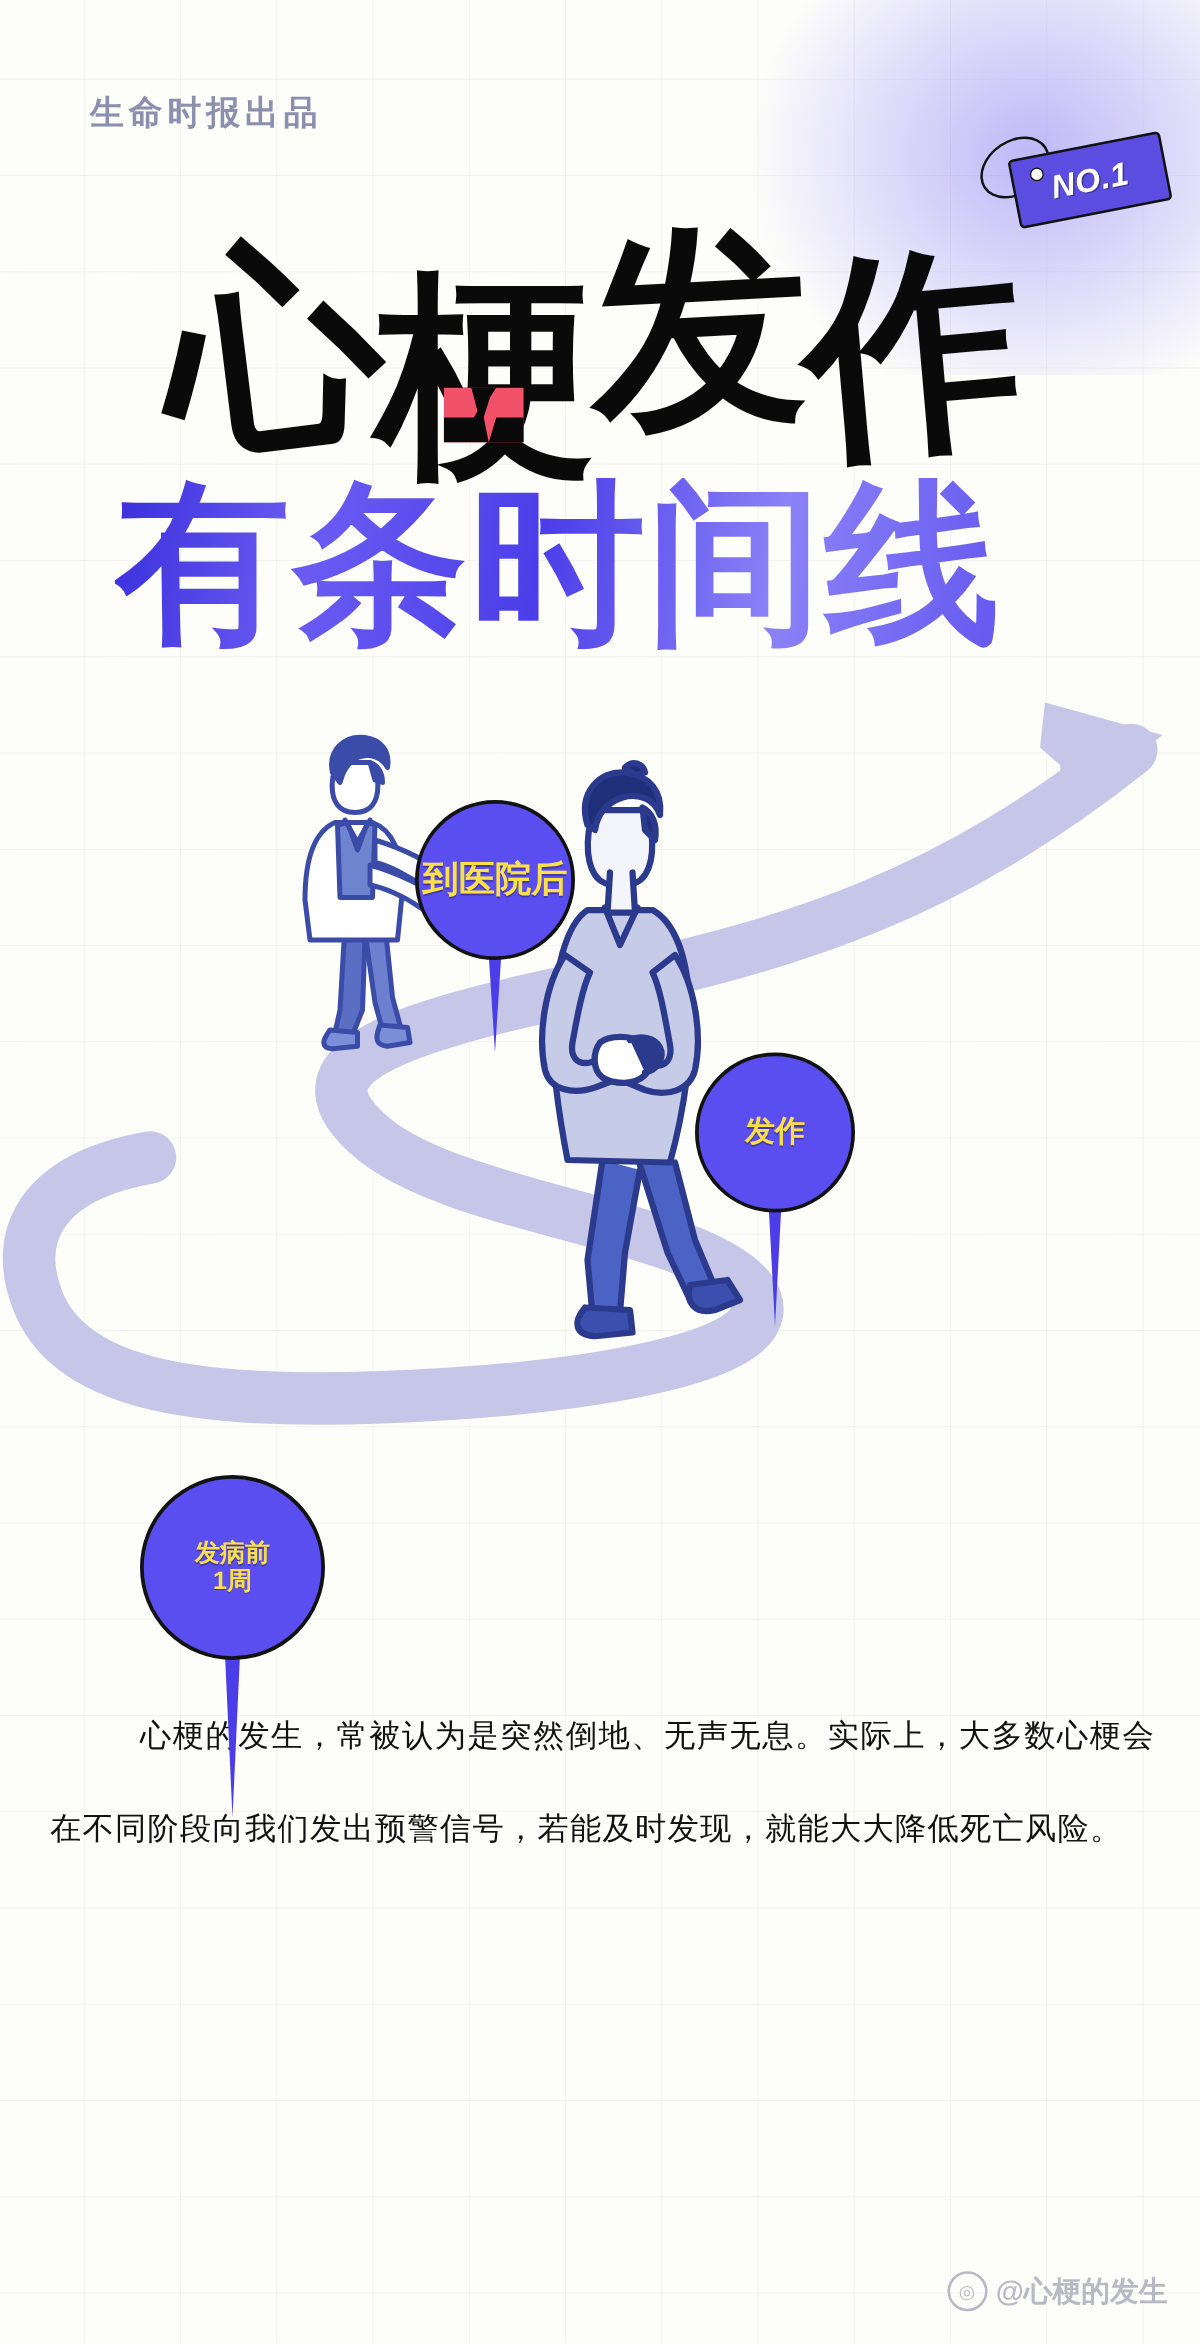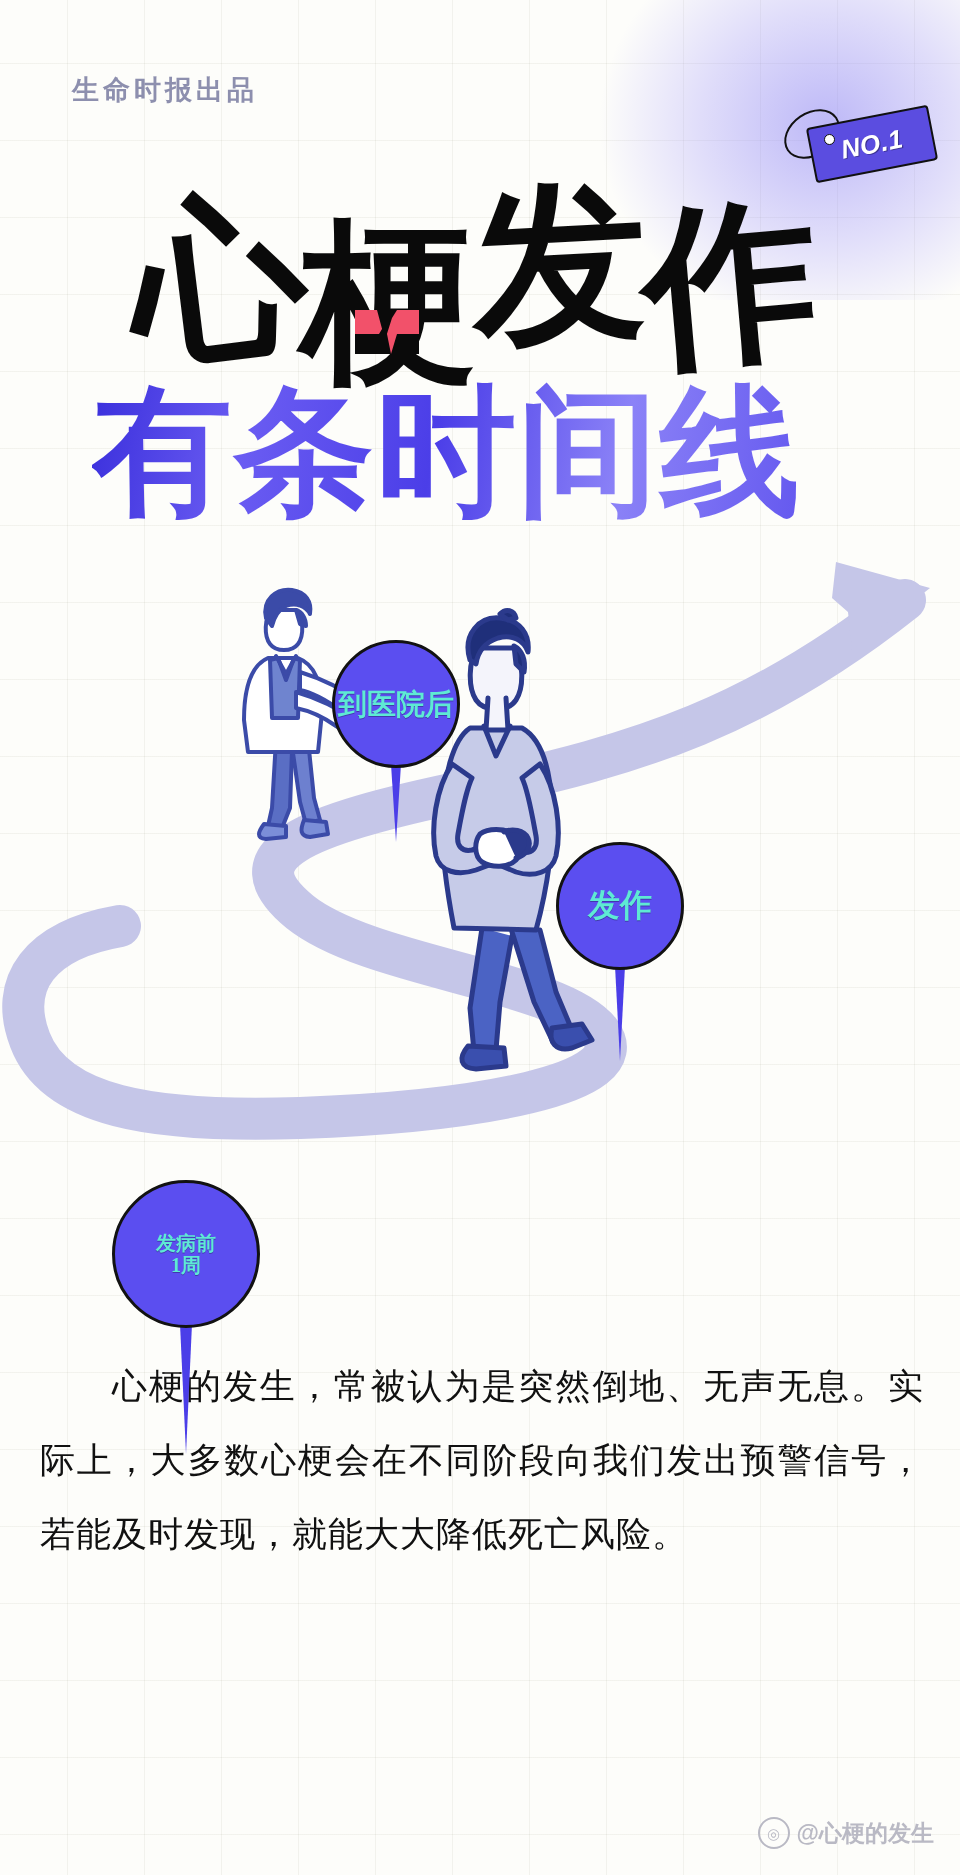--- a/index.html
+++ b/index.html
@@ -91,45 +91,45 @@
   
   .illus{position:absolute;left:0;top:540px;width:960px;height:780px;}
   .illus svg{display:block;}
 
   
   .pin{position:absolute;}
   .pin .circ{
     border-radius:50%;
     background:#5b4ef0;border:3px solid #121212;
     display:flex;flex-direction:column;align-items:center;justify-content:center;
-    color:#5eead4;font-weight:800;line-height:1.12;
+    color:#fde047;font-weight:800;line-height:1.12;
     text-shadow:0 1px 0 rgba(0,0,0,.28);
-    box-sizing:border-box;position:relative;z-index:3;font-family:Liberation Serif, serif;
+    box-sizing:border-box;position:relative;z-index:3;
   }
   .pin .needle{
     position:absolute;left:50%;transform:translateX(-50%);
     width:0;height:0;border-left:6px solid transparent;border-right:6px solid transparent;
     z-index:2;
   }
 
   #pin-before{left:112px;top:640px;}
   #pin-before .circ{width:148px;height:148px;font-size:20px;}
   #pin-before .needle{top:144px;border-top:130px solid #4b3ee8;}
   #pin-hospital{left:332px;top:100px;}
   #pin-hospital .circ{width:128px;height:128px;font-size:29px;}
   #pin-hospital .needle{top:124px;border-left:5px solid transparent;border-right:5px solid transparent;border-top:78px solid #4b3ee8;}
   #pin-attack{left:556px;top:302px;}
-  #pin-attack .circ{width:128px;height:128px;font-size:32px;}
+  #pin-attack .circ{width:128px;height:128px;font-size:24px;}
   #pin-attack .needle{top:124px;border-left:5px solid transparent;border-right:5px solid transparent;border-top:95px solid #4b3ee8;}
 
   
   .body-copy{
     position:absolute;left:40px;top:1352px;width:884px;
-    font-family:Liberation Mono, monospace;
-    font-size:35px;line-height:74px;color:#111;
+    font-family:Liberation Sans, sans-serif;
+    font-size:25px;line-height:74px;color:#111;
     text-indent:72px;text-align:justify;letter-spacing:1px;
   }
   
   .watermark{
     position:absolute;right:26px;bottom:26px;
     display:flex;align-items:center;gap:7px;
     color:#b9b9c4;font-size:23px;font-weight:600;
   }
   .wb-logo{
     width:28px;height:28px;border-radius:50%;

